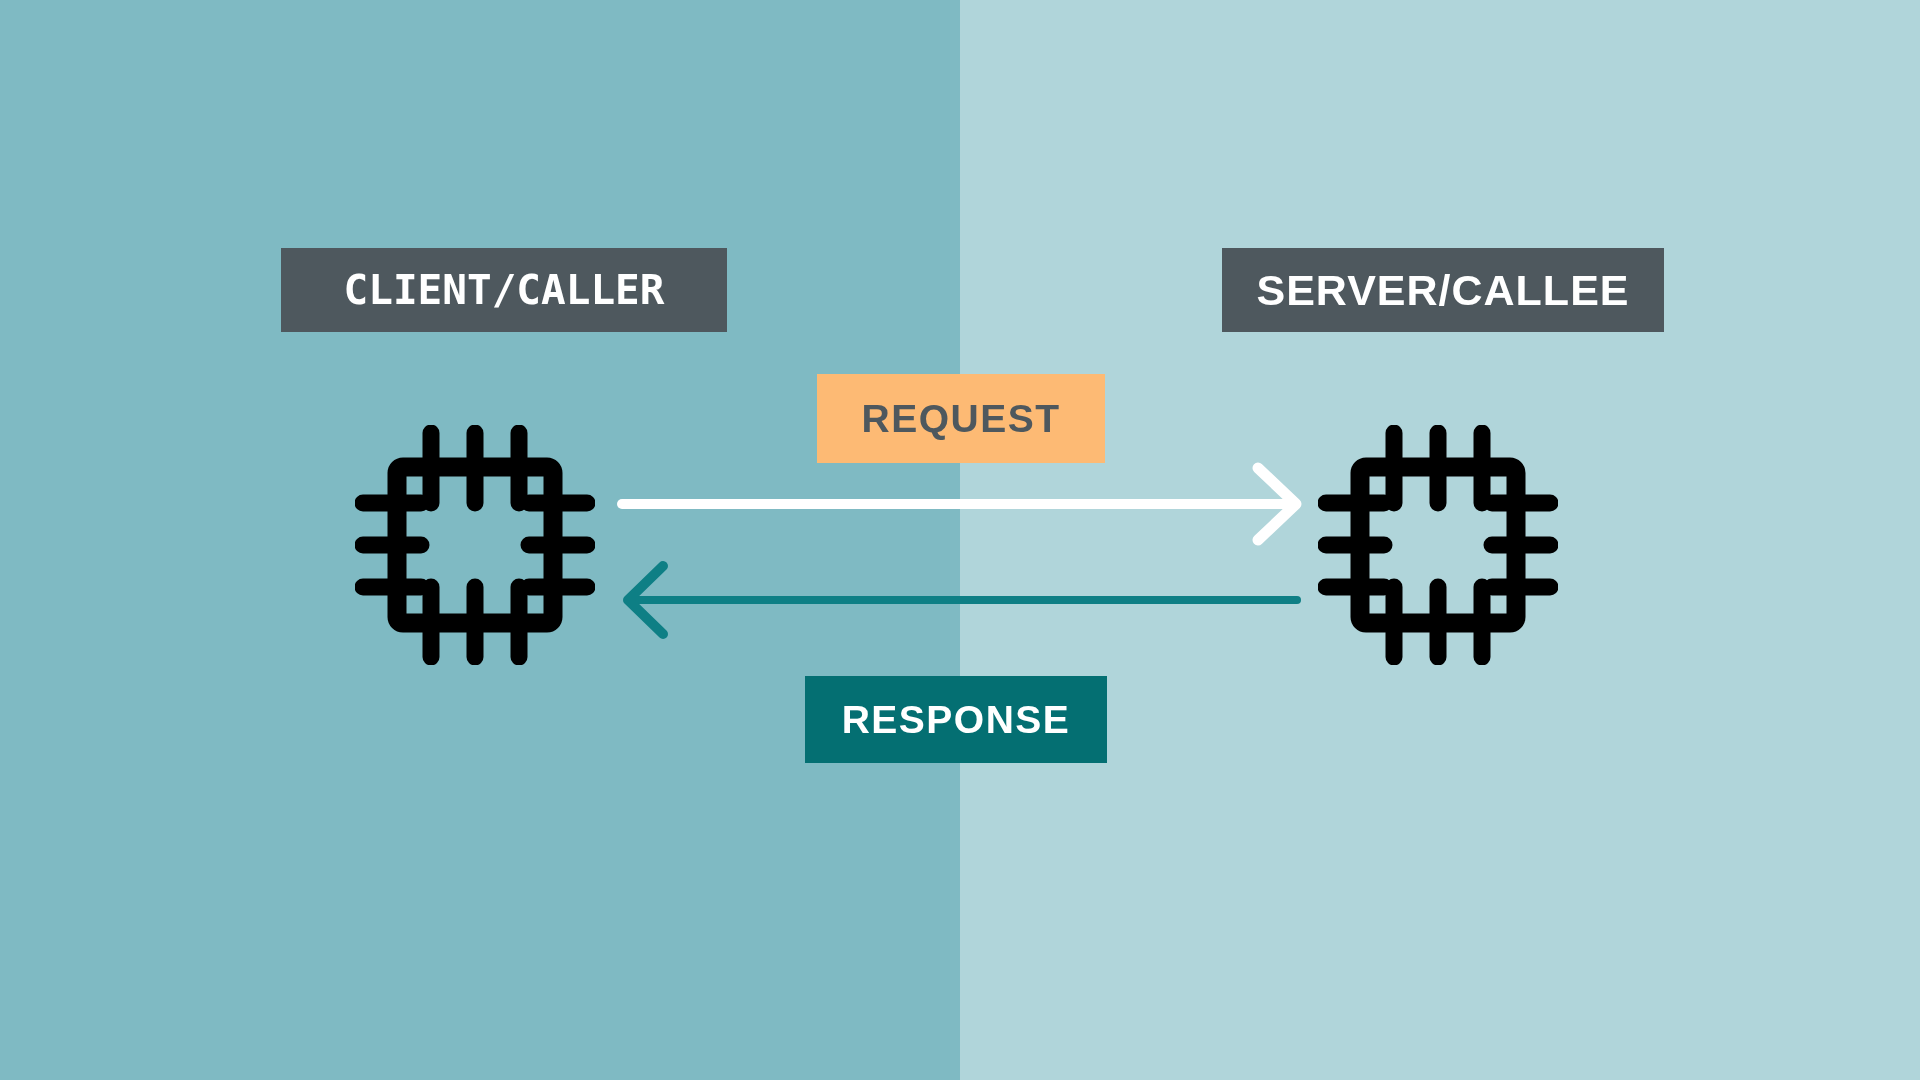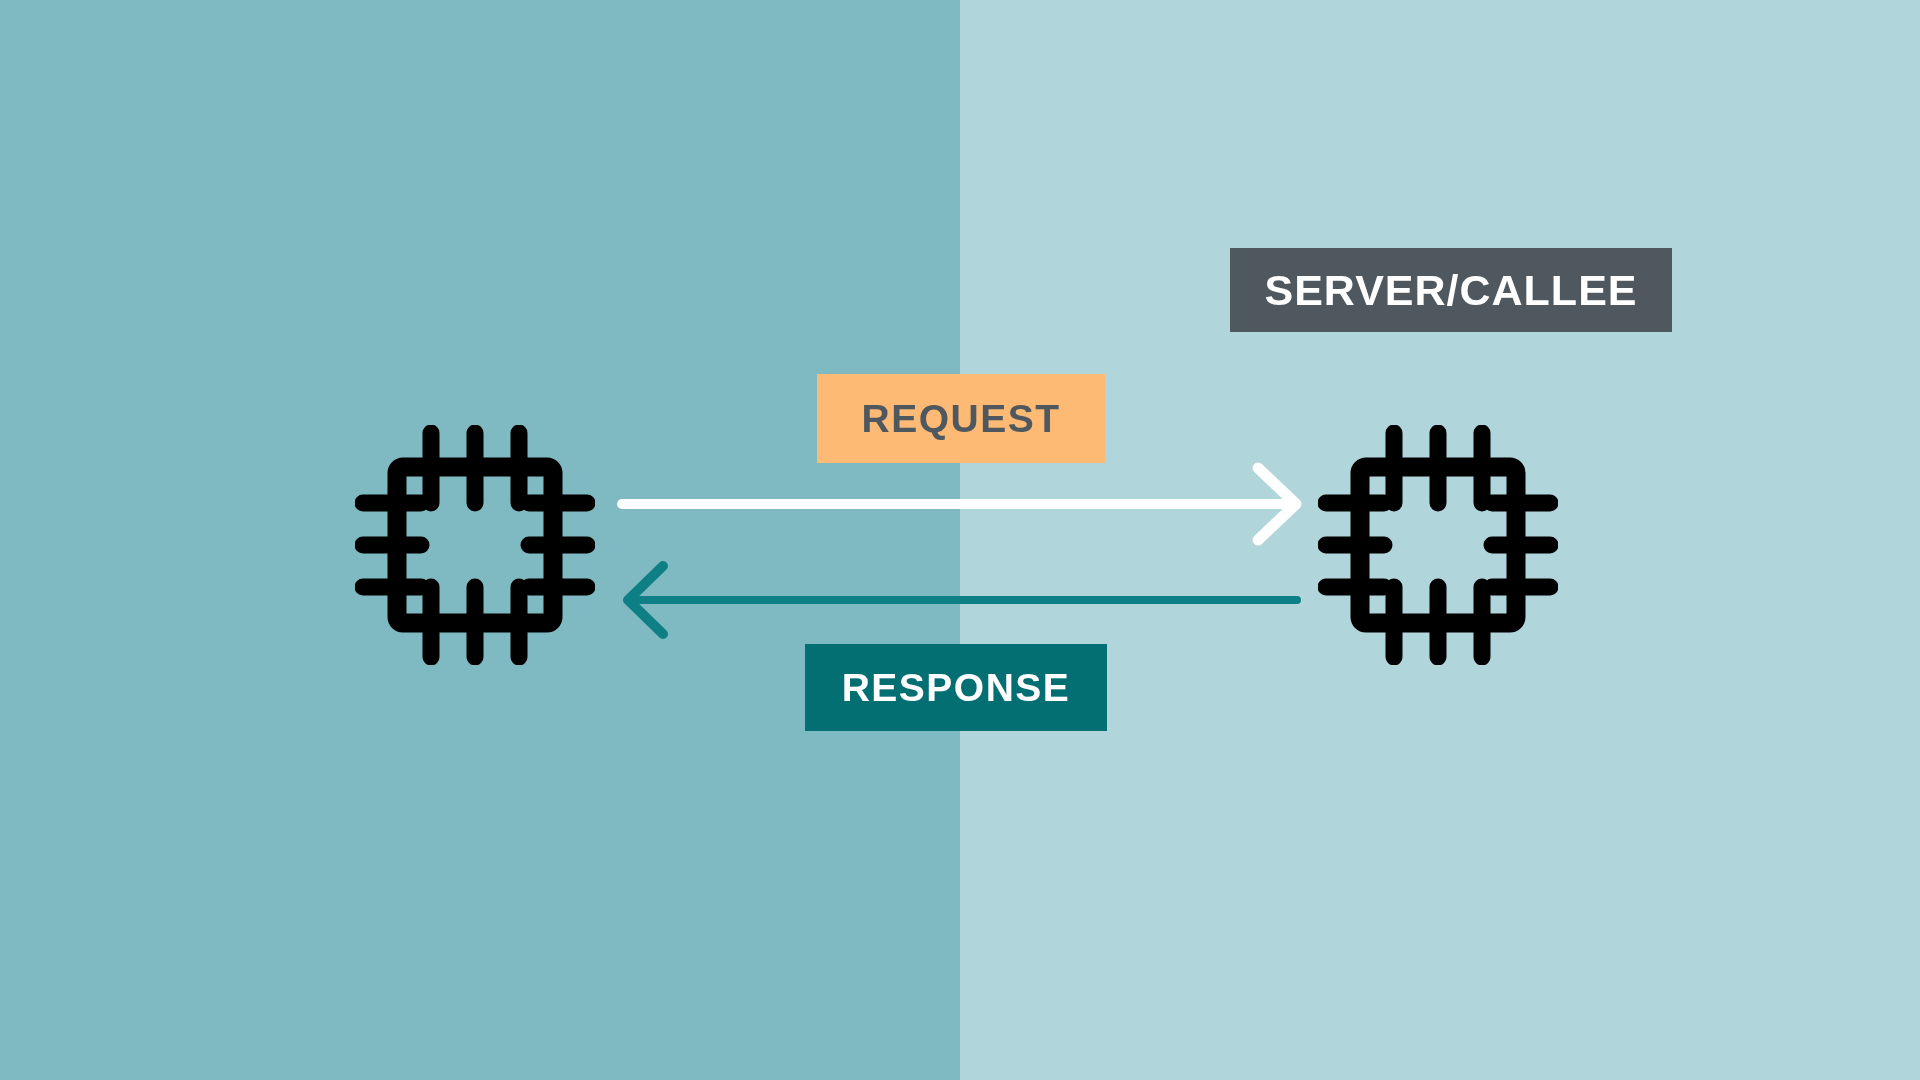--- a/index.html
+++ b/index.html
@@ -55,21 +55,20 @@
 
   #label-server {
     left: 1222px;
     top: 248px;
     width: 442px;
     height: 84px;
     font-family: "Liberation Sans", sans-serif;
     font-weight: bold;
     font-size: 43px;
     letter-spacing: 1px;
-    margin-left: 8px;
   }
 
   
   .chip-icon {
     position: absolute;
     top: 425px;
     width: 240px;
     height: 240px;
   }
   #chip-client { left: 355px; }
@@ -94,21 +93,21 @@
     width: 288px;
     height: 89px;
     background: #fdba74;
     color: #4E585E;
     font-size: 39px;
     letter-spacing: 1.5px;
   }
 
   #label-response {
     left: 805px;
-    top: 644px;
+    top: 676px;
     width: 302px;
     height: 87px;
     background: #046F72;
     color: #FFFFFF;
     font-size: 39px;
     letter-spacing: 1.5px;
   }
 
   
   .arrow-layer {
@@ -121,20 +120,21 @@
   }
 </style>
 </head>
 <body>
 
 <div id="canvas">
 
   <div id="bg-left" class="bg-half"></div>
   <div id="bg-right" class="bg-half"></div>
 
+  <div id="label-client" class="role-label">CLIENT/CALLER</div>
 
   <div id="label-server" class="role-label">SERVER/CALLEE</div>
 
   <div id="chip-client" class="chip-icon">
     <svg viewBox="0 0 240 240" xmlns="http://www.w3.org/2000/svg">
       <g stroke="#000000" stroke-linecap="round" fill="none">
 
         <line x1="76" y1="8" x2="76" y2="78" stroke-width="17"></line>
         <line x1="120" y1="8" x2="120" y2="78" stroke-width="17"></line>
         <line x1="164" y1="8" x2="164" y2="78" stroke-width="17"></line>

